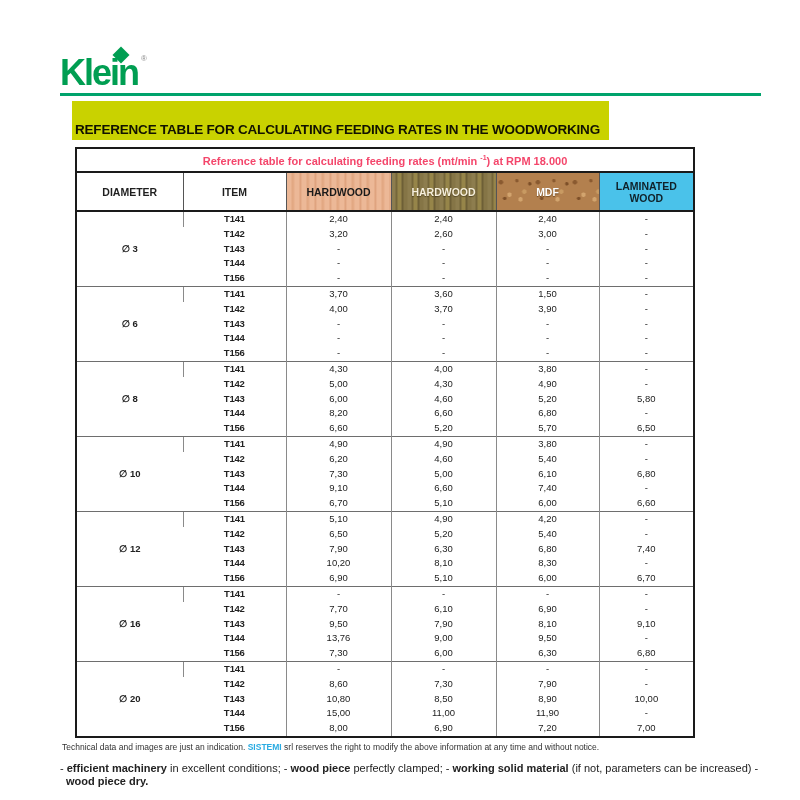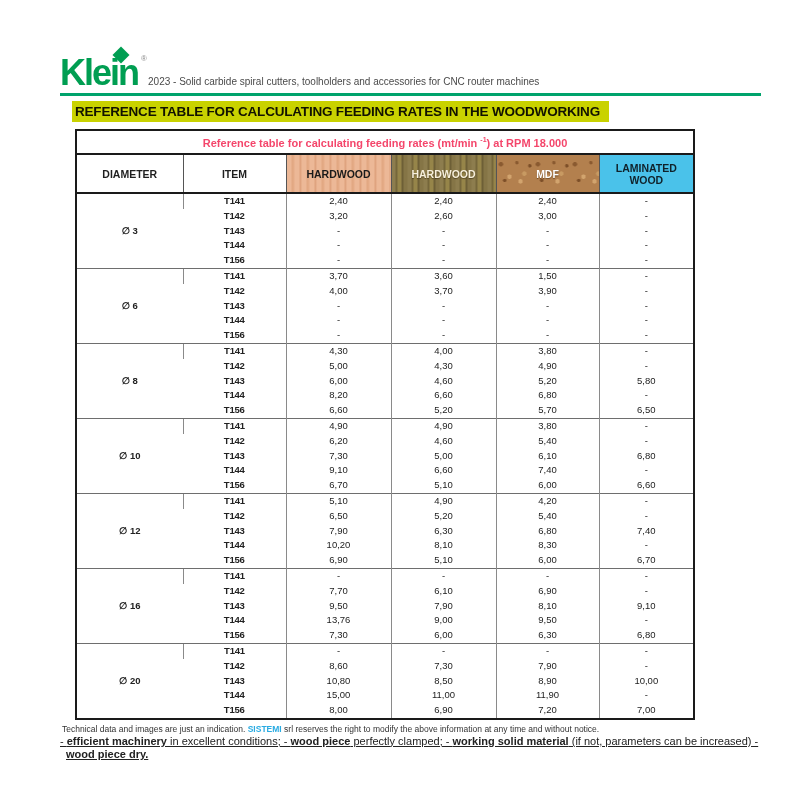--- a/index.html
+++ b/index.html
@@ -13,21 +13,21 @@
   .logo-text { font-size: 36px; font-weight: bold; letter-spacing: -2px;
     color: #009E52; line-height: 34px; }
   .logo-diamond { position: absolute; left: 55px; top: -7px; width: 12px; height: 12px;
     background: #009E52; transform: rotate(45deg); }
   .logo-reg { position: absolute; right: -9px; top: -2px; font-size: 8px; color: #8a8a8a; }
   .tagline { font-size: 10px; color: #4a4a4a; padding-bottom: 3px; white-space: nowrap; }
   .green-rule { margin-top: 3px; width: 701px; height: 3px; background: #00A36C; }
 
   
   .title-bar { display: inline-block; margin: 5px 0 0 12px; background: #C9D200;
-    color: #121200; font-weight: bold; font-size: 13.5px; padding: 3px 9px 3px 3px;
+    color: #121200; font-weight: bold; font-size: 13.5px; padding: 21px 9px 3px 3px;
     letter-spacing: -0.2px; text-align: right; }
 
   
   .feed-table { margin: 7px 0 0 15px; width: 618px; border-collapse: collapse;
     table-layout: fixed; border: 2px solid #1a1a1a; }
   .feed-table col.c1 { width: 107px; } .feed-table col.c2 { width: 103px; }
   .feed-table col.c3 { width: 105px; } .feed-table col.c4 { width: 105px; }
   .feed-table col.c5 { width: 103px; } .feed-table col.c6 { width: 95px; }
   .feed-table td, .feed-table th { text-align: center; vertical-align: middle; }
   .caption-cell { height: 24px; font-weight: bold; font-size: 11px; color: #F4466B;
@@ -59,36 +59,35 @@
   .feed-table tbody td:first-child { border-left: none; }
   .feed-table tbody tr.group-start td { border-top: 1px solid #6e6e6e; }
   .diameter-cell { font-weight: bold; font-size: 10.5px; }
   .item-cell { font-weight: bold; font-size: 9.5px; letter-spacing: -0.2px; }
 
   
   .disclaimer { margin: 4px 0 0 2px; font-size: 8.5px; color: #333; }
   .disclaimer .sistemi { color: #29ABE2; font-weight: bold; }
   .params-heading { margin-top: 8px; font-size: 11.5px; font-weight: bold; color: #111;
     letter-spacing: -0.2px; }
-  .params { margin-top: 1px; font-size: 11px; color: #222; width: 700px;
-    line-height: 13.5px; padding-left: 6px; text-indent: -6px; text-decoration: underline; }
+  .params { margin-top: 10px; font-size: 11px; color: #222; width: 700px;
+    line-height: 13.5px; padding-left: 6px; text-indent: -6px; }
   .params .b { font-weight: bold; }
 </style>
 </head>
 <body>
 
 <div class="page">
 
   <div class="logo-row">
     <div class="logo">
       <span class="logo-text">Klein</span>
       <span class="logo-diamond"></span>
       <span class="logo-reg">®</span>
     </div>
-    <div class="tagline">2023 - Solid carbide spiral cutters, toolholders and accessories for CNC router machines</div>
   </div>
   <div class="green-rule"></div>
 
   <div class="title-bar">REFERENCE TABLE FOR CALCULATING FEEDING RATES IN THE WOODWORKING</div>
 
   <table class="feed-table">
     <colgroup>
       <col class="c1">
         <col class="c2">
         <col class="c3">

